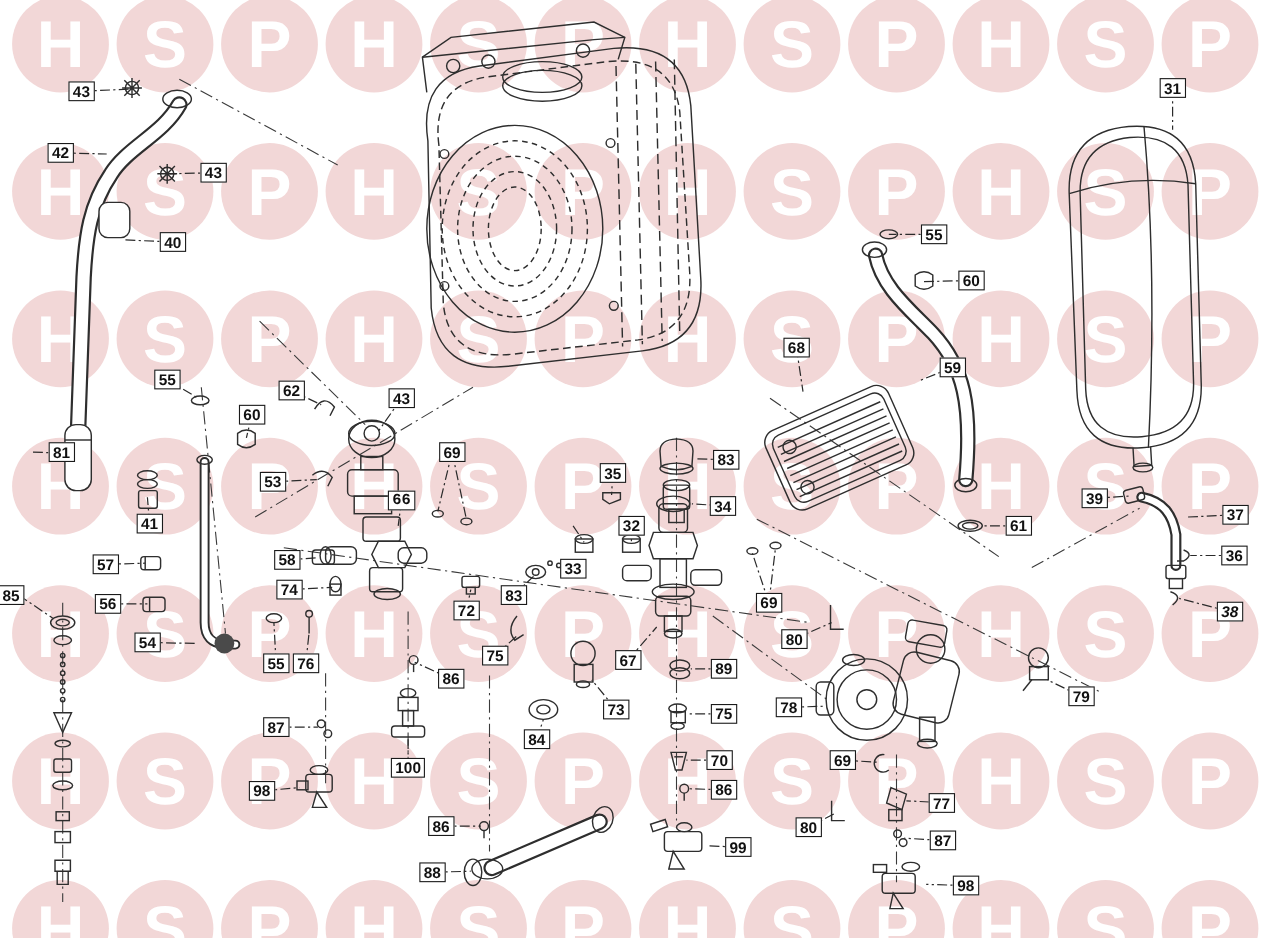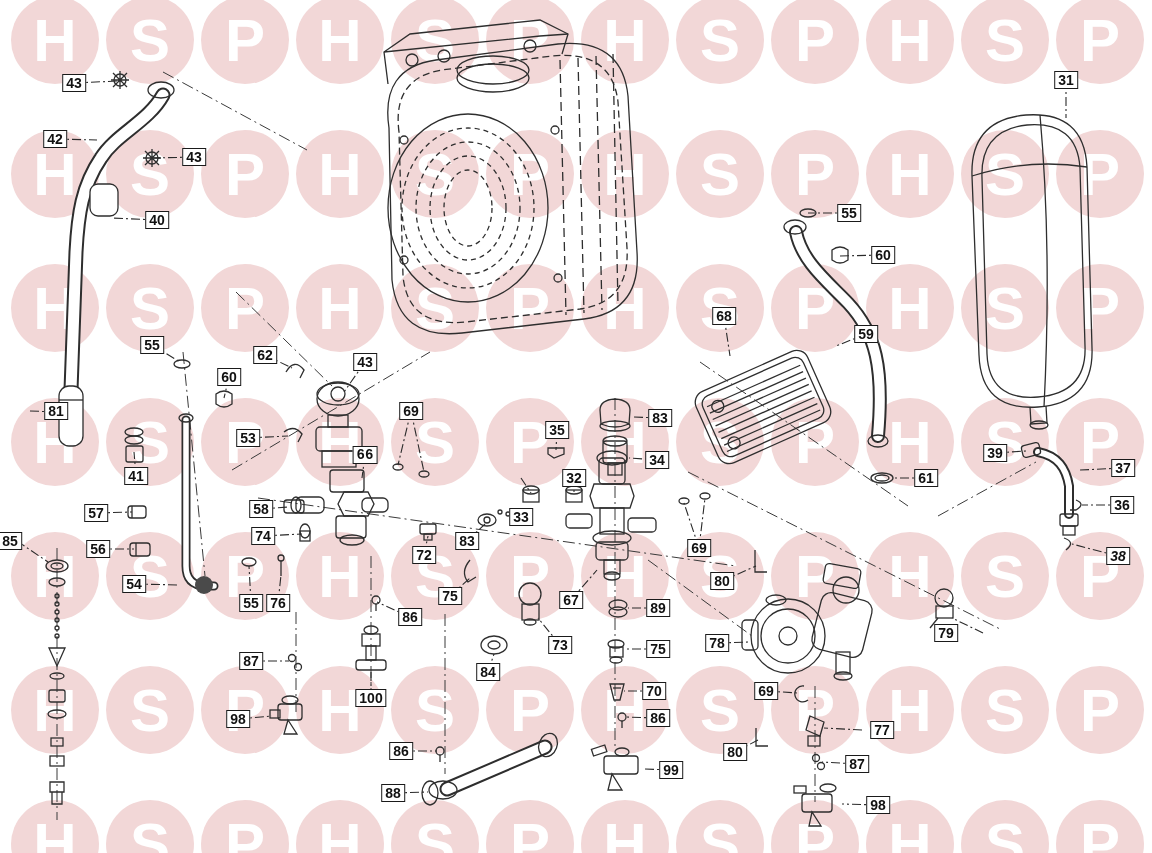--- a/index.html
+++ b/index.html
@@ -596,30 +596,30 @@
       <div class="callout" style="left: 1118px; top: 556px; font-style: italic;">38</div>
       <div class="callout" style="left: 10px; top: 541px;">85</div>
       <div class="callout" style="left: 134px; top: 584px;">54</div>
       <div class="callout" style="left: 450px; top: 596px;">75</div>
       <div class="callout" style="left: 571px; top: 600px;">67</div>
       <div class="callout" style="left: 722px; top: 581px;">80</div>
       <div class="callout" style="left: 251px; top: 603px;">55</div>
       <div class="callout" style="left: 278px; top: 603px;">76</div>
       <div class="callout" style="left: 410px; top: 617px;">86</div>
       <div class="callout" style="left: 658px; top: 608px; text-align: center;">89</div>
-      <div class="callout" style="left: 946px; top: 633px;">79</div>
+      <div class="callout" style="left: 983px; top: 633px;">79</div>
       <div class="callout" style="left: 717px; top: 643px;">78</div>
       <div class="callout" style="left: 560px; top: 645px;">73</div>
       <div class="callout" style="left: 658px; top: 649px;">75</div>
       <div class="callout" style="left: 251px; top: 661px;">87</div>
       <div class="callout" style="left: 488px; top: 672px;">84</div>
       <div class="callout" style="left: 371px; top: 698px;">100</div>
       <div class="callout" style="left: 654px; top: 691px;">70</div>
       <div class="callout" style="left: 766px; top: 691px;">69</div>
-      <div class="callout" style="left: 882px; top: 730px;">77</div>
+      <div class="callout" style="left: 856px; top: 730px;">77</div>
       <div class="callout" style="left: 658px; top: 718px;">86</div>
       <div class="callout" style="left: 238px; top: 719px;">98</div>
       <div class="callout" style="left: 735px; top: 752px;">80</div>
       <div class="callout" style="left: 857px; top: 764px;">87</div>
       <div class="callout" style="left: 401px; top: 751px;">86</div>
       <div class="callout" style="left: 671px; top: 770px;">99</div>
       <div class="callout" style="left: 393px; top: 793px;">88</div>
       <div class="callout" style="left: 878px; top: 805px;">98</div>
     </div>
 </div>

